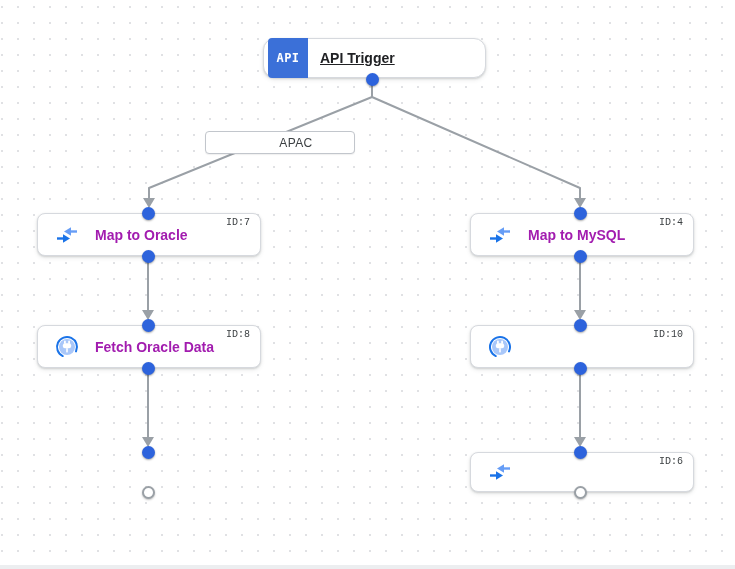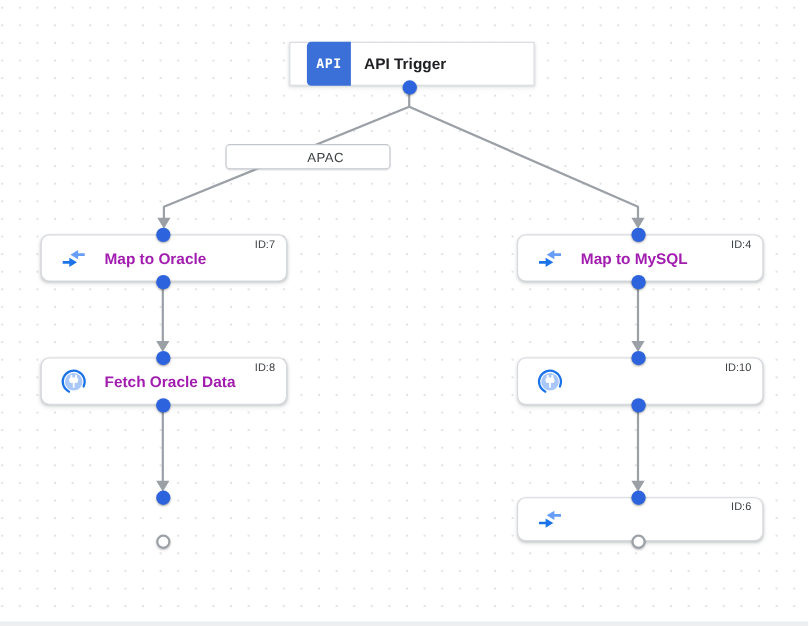--- a/index.html
+++ b/index.html
@@ -14,33 +14,33 @@
   svg.edges{position:absolute;left:0;top:0;z-index:1;}
   .edge{stroke:#9aa0a6;stroke-width:2;fill:none;stroke-linejoin:round;}
   .arrowhead{fill:#9aa0a6;stroke:none;}
 
   .node{
     position:absolute;z-index:2;background:#fff;
     border:1px solid #d6d9de;display:flex;align-items:center;
     box-shadow:0 1px 2px rgba(60,64,67,.18),0 2px 4px rgba(60,64,67,.10);
     box-sizing:border-box;
   }
-  .trigger-node{left:263px;top:38px;width:223px;height:40px;border-radius:0;padding:16px;}
+  .trigger-node{left:263px;top:38px;width:223px;height:40px;border-radius:12px;padding:5px;}
   .trigger-badge{
     width:40px;height:40px;margin:-1px 0 -1px -1px;border-radius:4px 0 0 4px;
     background:#3b70d8;color:#fff;display:flex;align-items:center;justify-content:center;
     font-family:"DejaVu Sans Mono",monospace;font-weight:bold;font-size:12px;letter-spacing:0.5px;
     flex:0 0 auto;
   }
-  .trigger-title{margin-left:12px;font-size:14px;font-weight:700;color:#202124;}
+  .trigger-title{margin-left:12px;font-size:14px;font-weight:700;color:#202124;text-decoration:underline;}
 
   .task-node{width:224px;height:43px;border-radius:8px;padding-left:17px;}
   .task-title{margin-left:16px;font-size:14px;font-weight:700;color:#a21caf;white-space:nowrap;}
   .task-id{
-    position:absolute;top:3px;right:10px;font-size:10px;color:#3c4043;font-weight:400;
+    position:absolute;top:3px;right:10px;font-size:10px;color:#3c4043;font-weight:400;font-family:Liberation Mono, monospace;
   }
   .task-icon{width:24px;height:24px;flex:0 0 auto;display:block;}
 
   .branch-label{
     position:absolute;z-index:2;width:150px;height:23px;background:#fff;
     border:1px solid #c2c6cc;border-radius:4px;display:flex;align-items:center;justify-content:center;
     font-size:12px;color:#3c4043;letter-spacing:0.4px;box-sizing:border-box;
     box-shadow:0 1px 1px rgba(60,64,67,.08);
     padding-left:32px;
   }

